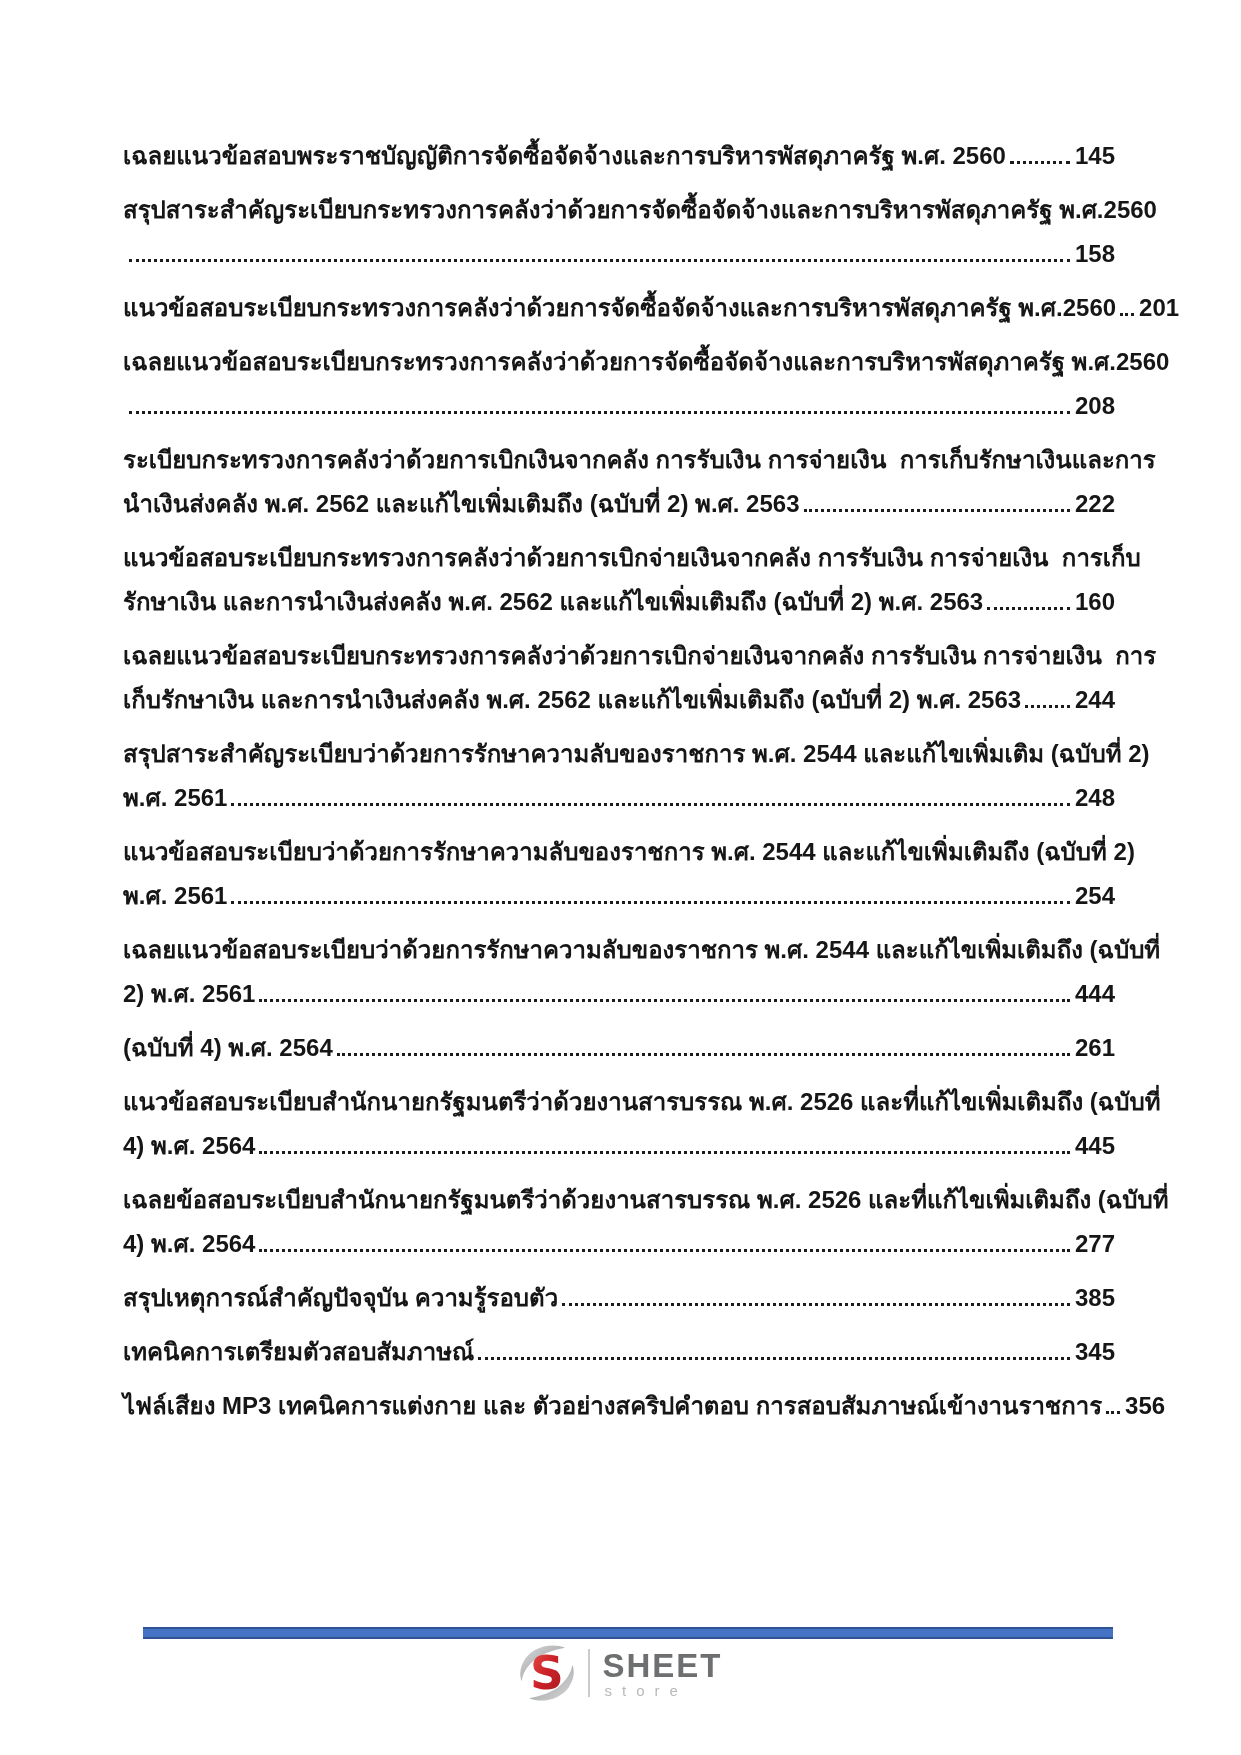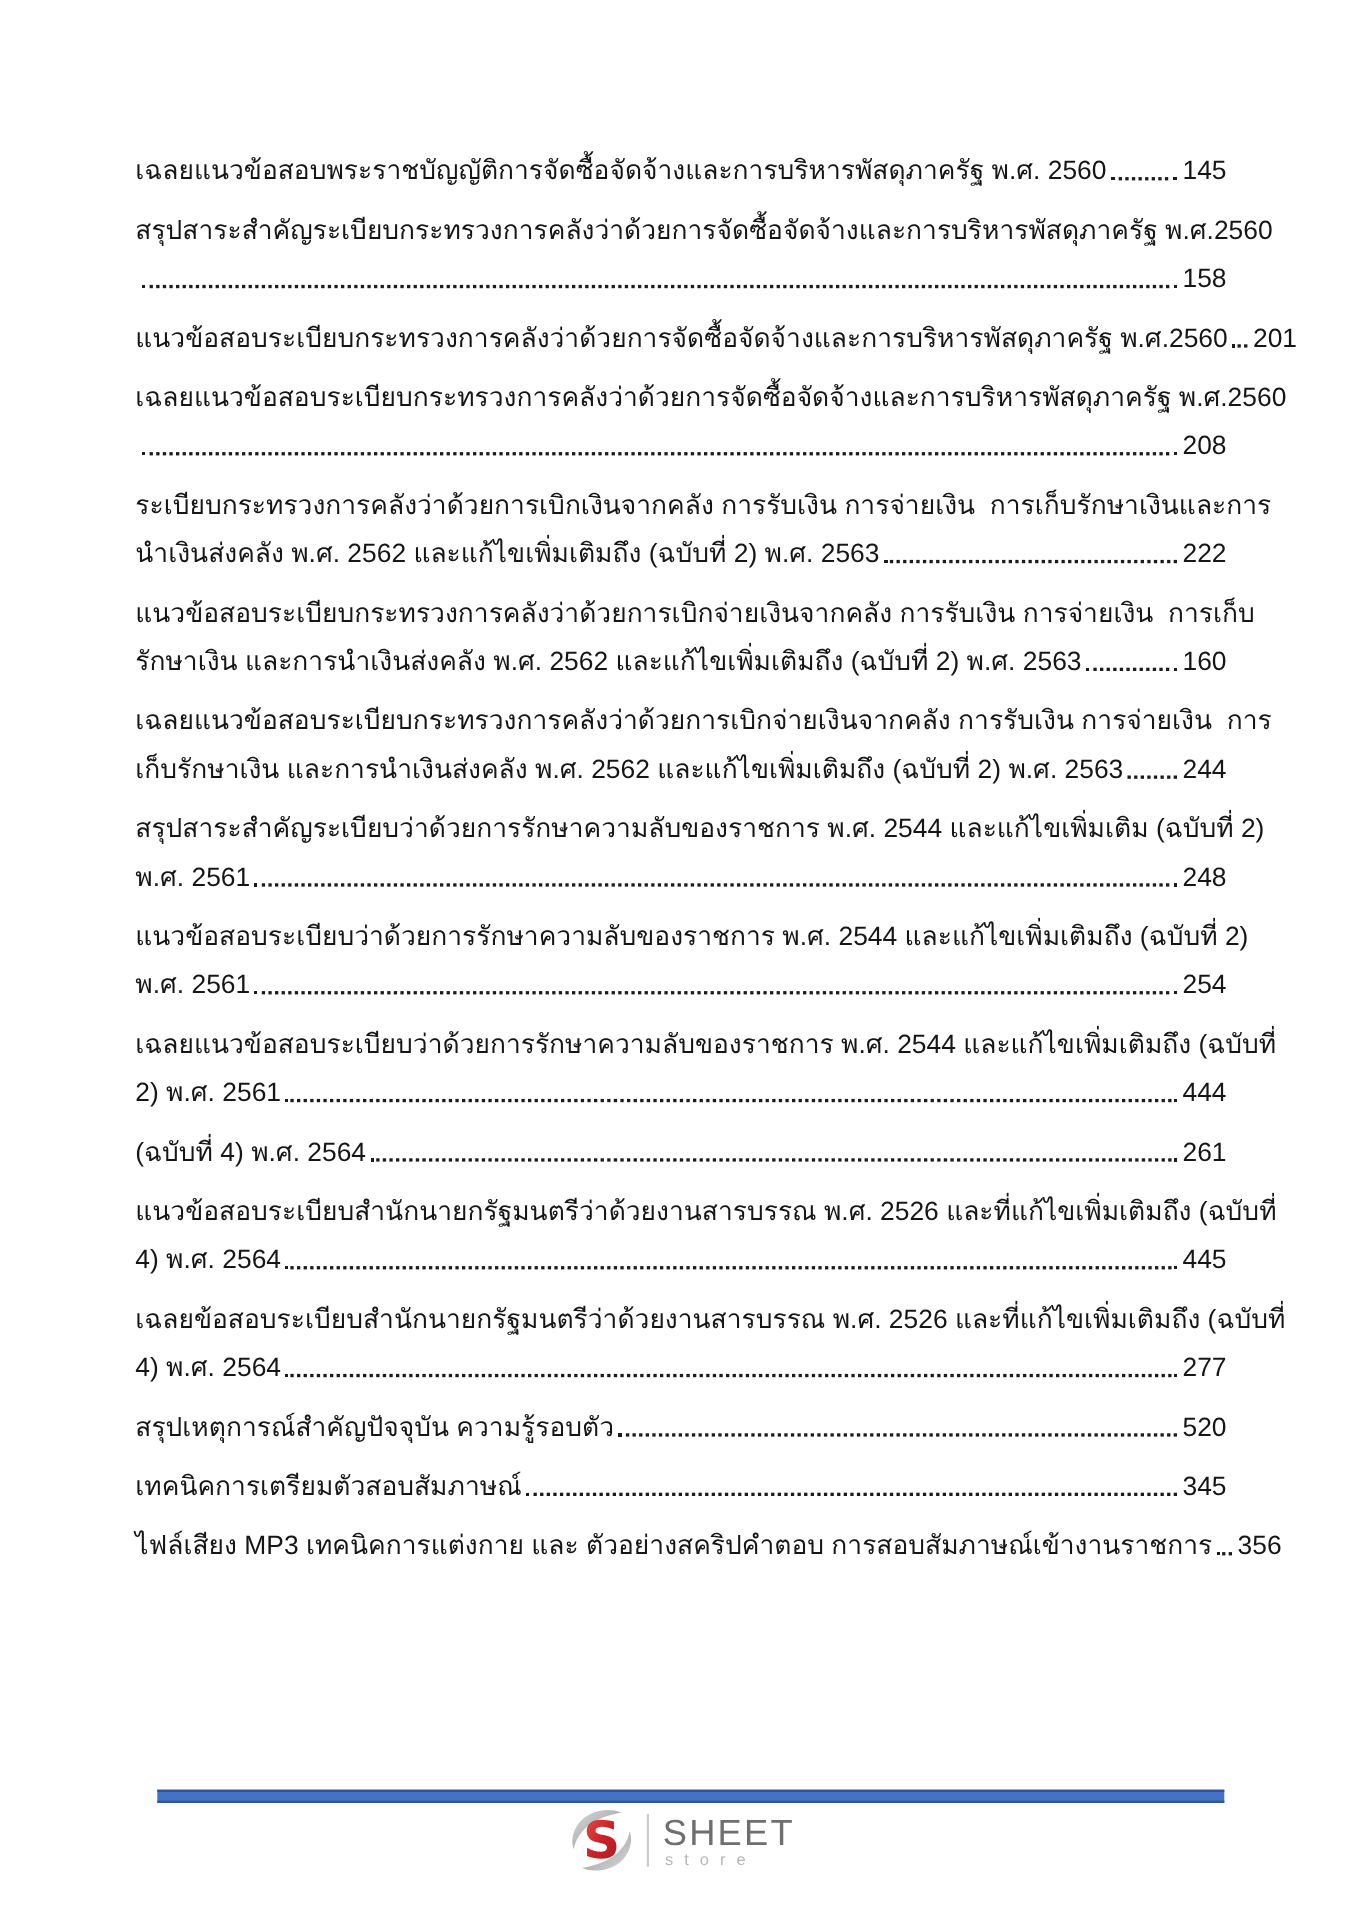--- a/index.html
+++ b/index.html
@@ -22,21 +22,21 @@
     width: 992px;
   }
   .toc-entry {
     margin-bottom: 10px;
   }
   .toc-line {
     display: flex;
     align-items: flex-end;
     height: 44px;
     font-size: 24px;
-    font-weight: 400;
+    font-weight: 700;
     color: #161616;
   }
   .toc-text {
     white-space: pre;
     line-height: 1.15;
     padding-bottom: 4px;
     flex: 0 1 auto;
     overflow: visible;
   }
   .toc-text:empty {
@@ -86,21 +86,21 @@
     background: #c9cbcd;
     flex: 0 0 auto;
   }
   .logo-textcol {
     display: flex;
     flex-direction: column;
     justify-content: center;
   }
   .logo-brand {
     font-size: 33px;
-    font-weight: normal;
+    font-weight: bold;
     letter-spacing: 2px;
     color: #6d6f71;
     line-height: 1;
   }
   .logo-sub {
     font-size: 15px;
     letter-spacing: 10px;
     color: #b6b8ba;
     line-height: 1;
     margin-top: 1px;
@@ -231,21 +231,21 @@
         <div class="toc-line">
           <span class="toc-text">4) พ.ศ. 2564</span>
           <span class="toc-leader"></span>
           <span class="toc-page">277</span>
         </div>
       </div>
       <div class="toc-entry">
         <div class="toc-line">
           <span class="toc-text">สรุปเหตุการณ์สำคัญปัจจุบัน ความรู้รอบตัว</span>
           <span class="toc-leader"></span>
-          <span class="toc-page">520</span>
+          <span class="toc-page">385</span>
         </div>
       </div>
       <div class="toc-entry">
         <div class="toc-line">
           <span class="toc-text">เทคนิคการเตรียมตัวสอบสัมภาษณ์</span>
           <span class="toc-leader"></span>
           <span class="toc-page">345</span>
         </div>
       </div>
       <div class="toc-entry">

